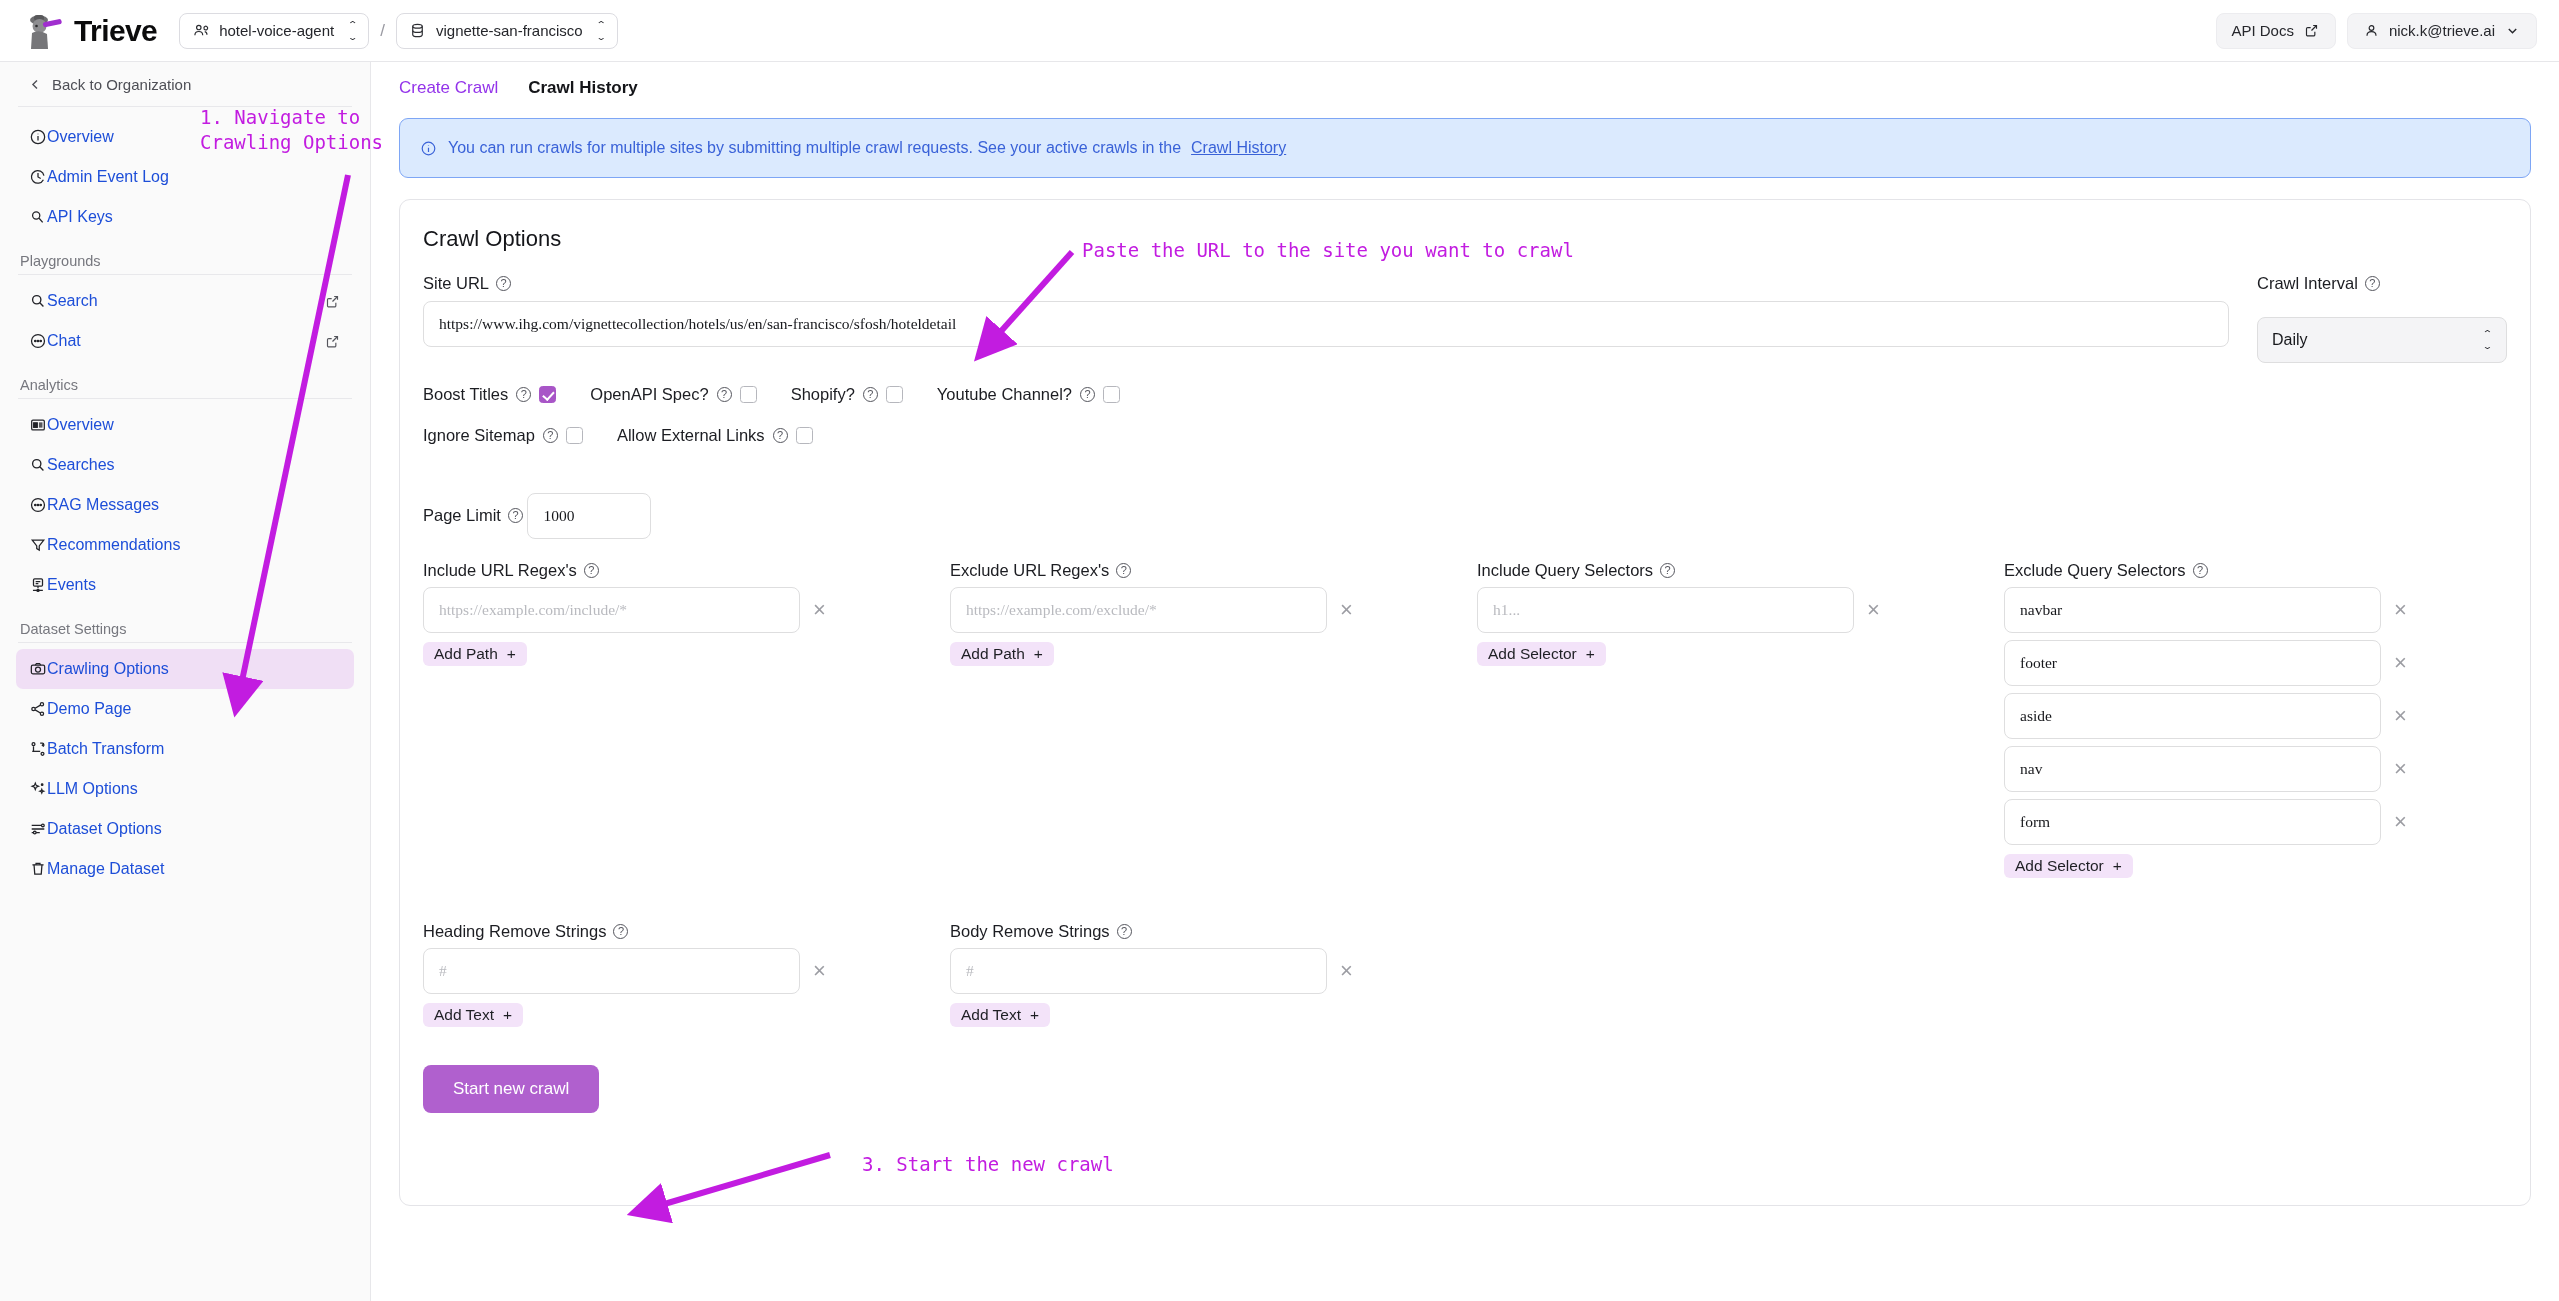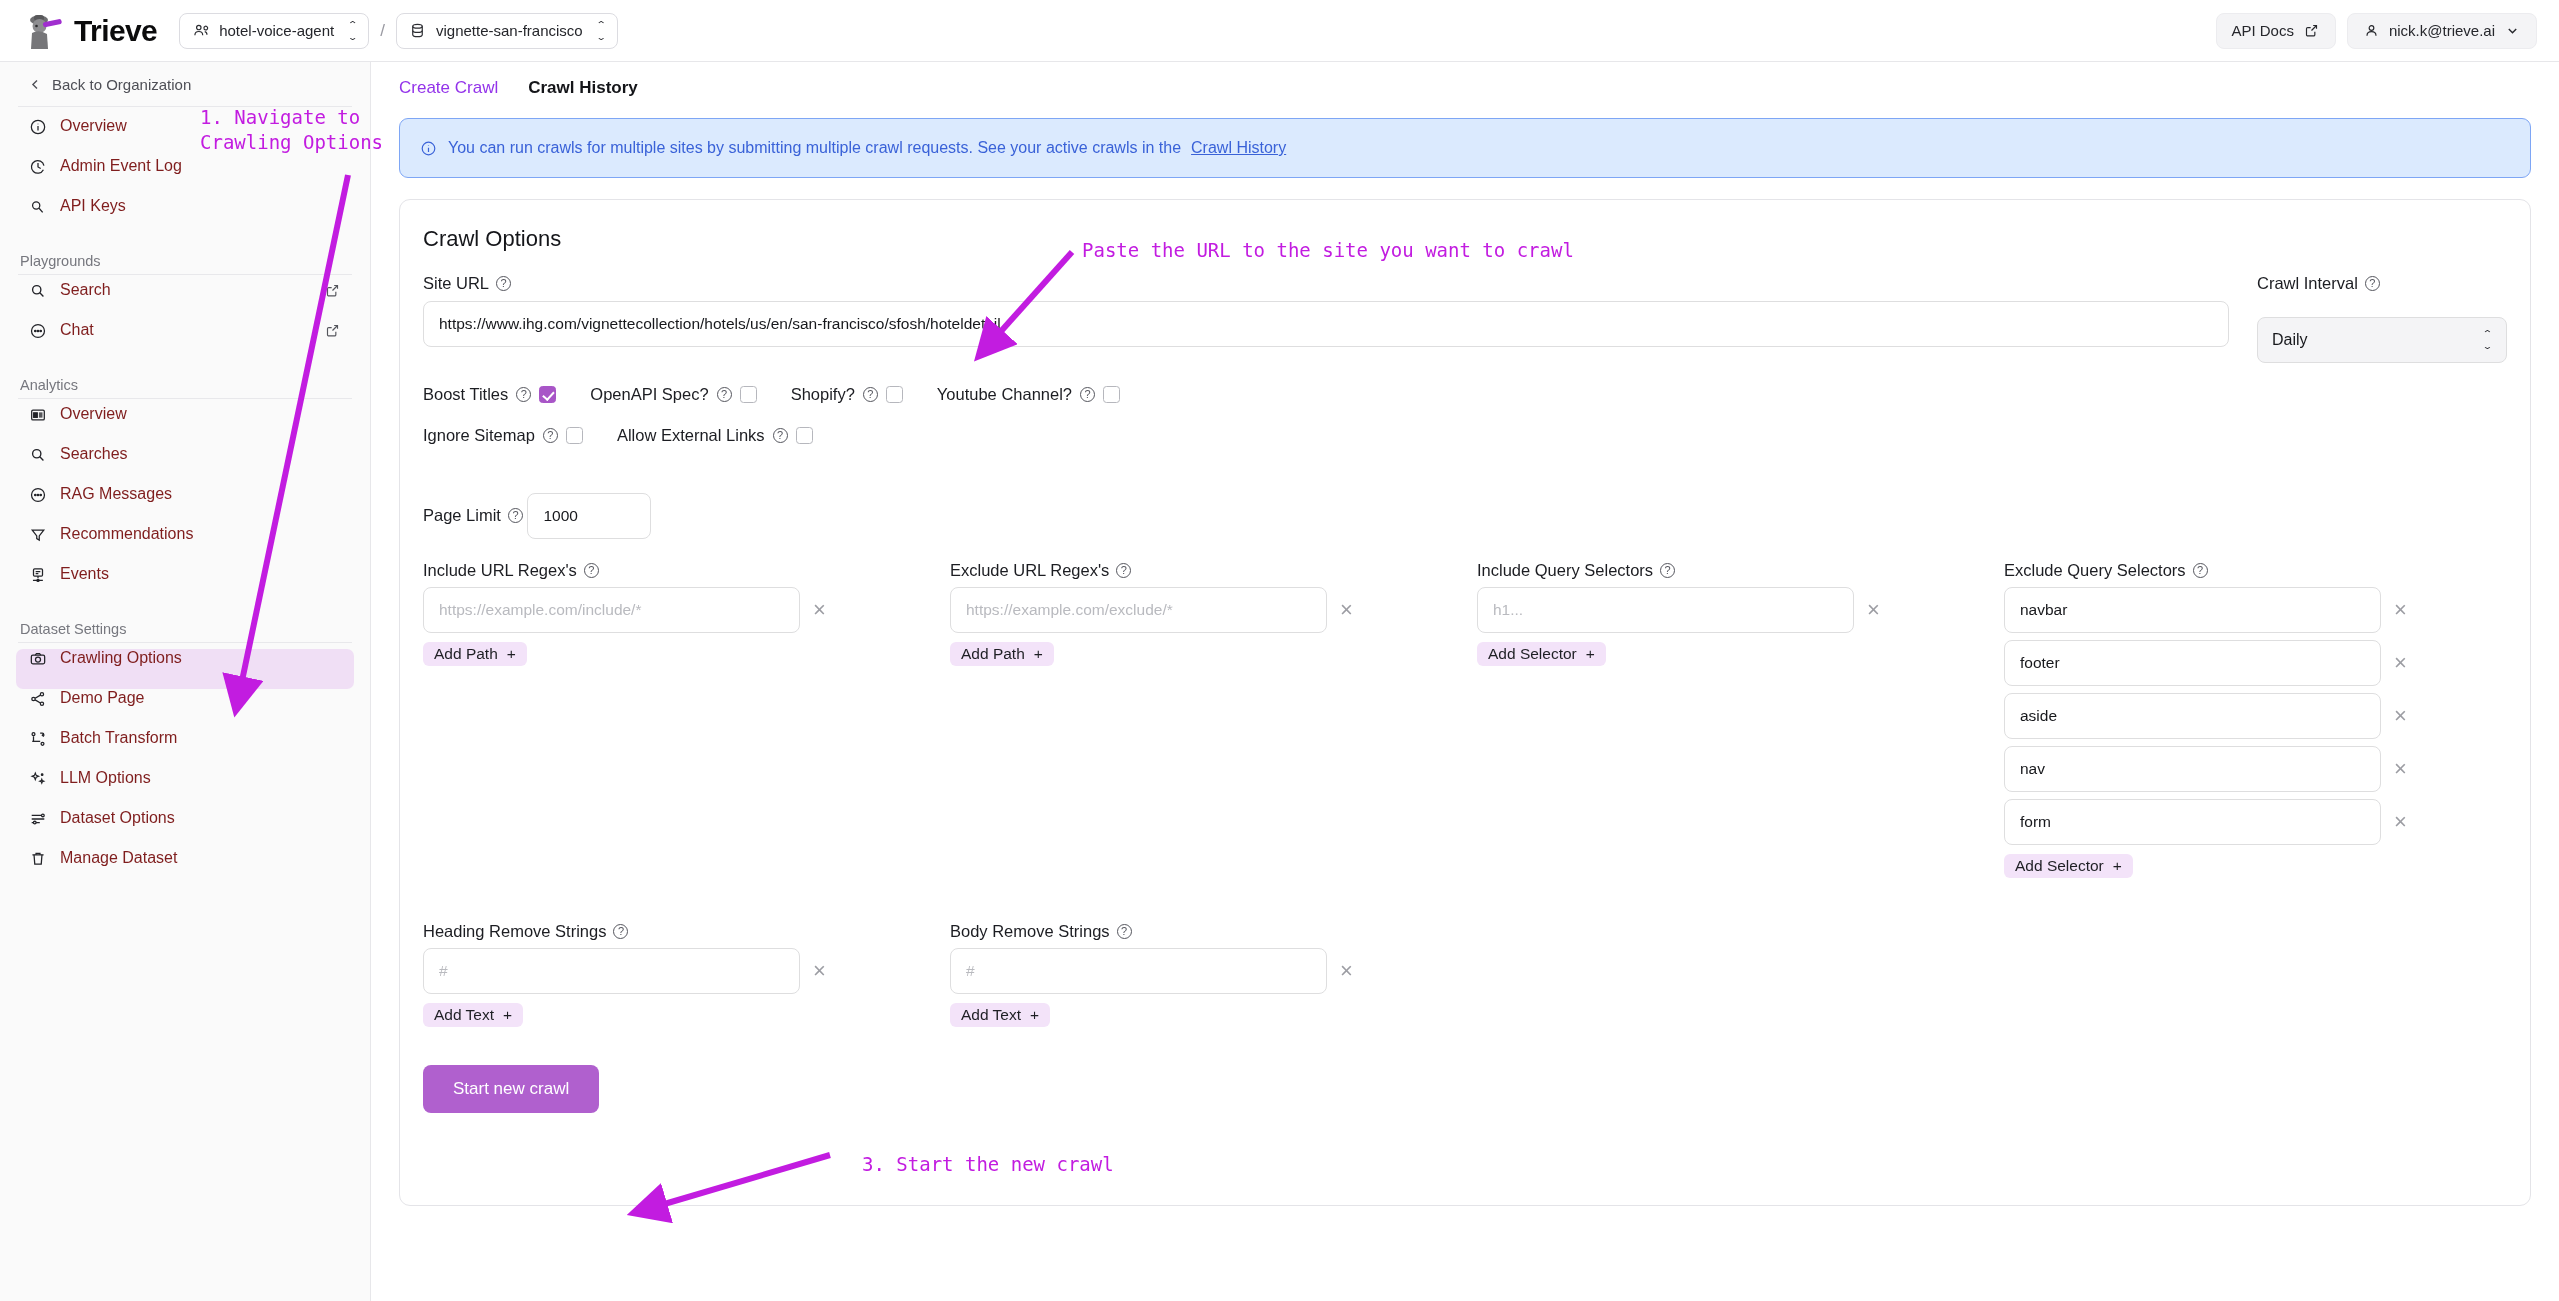--- a/index.html
+++ b/index.html
@@ -42,22 +42,22 @@
     position: absolute; top: 62px; left: 0; width: 371px; height: 1239px;
     background: #fafafa; border-right: 1px solid #e7e7ea; padding: 0 16px;
   }
   .back-row {
     display: flex; align-items: center; gap: 7px; height: 44px;
     font-size: 15px; color: #4e4f56; cursor: pointer; padding-left: 10px;
   }
   .sb-rule { height: 1px; background: #e8e8eb; margin: 0 2px 10px 2px; }
 
   .sb-item {
-    display: flex; gap: 13px; height: 40px;
-    padding: 0 12px; border-radius: 7px; font-size: 16px; color: #7f1d1d;
+    display: flex; align-items: center; gap: 0; height: 40px;
+    padding: 0 12px; border-radius: 7px; font-size: 16px; color: #1d4ed8;
     cursor: pointer; position: relative;
   }
   .sb-item.active { background: #f0dff5; }
   .sb-item .ext { margin-left: auto; color: #54555c; }
   .sb-group {
     font-size: 14.5px; color: #76777e; padding: 0 4px 5px 4px; margin-top: 16px;
   }
   .sb-group-rule { height: 1px; background: #e8e8eb; margin: 0 2px 6px 2px; }
   .ico { width: 19px; height: 19px; display:inline-flex; align-items:center; justify-content:center; color:#222328; flex: 0 0 19px; }
 
@@ -83,21 +83,21 @@
 
   .lbl { font-size: 16.5px; color: #1c1d22; display: inline-flex; align-items: center; gap: 7px; }
   .qmark {
     width: 15px; height: 15px; border-radius: 50%; border: 1.4px solid #55565e;
     font-size: 11px; line-height: 13px; text-align: center; color: #55565e; display:inline-block;
   }
 
   .inp {
     height: 46px; border: 1px solid #dededf; border-radius: 8px;
     background: #fff; font-size: 15.5px; color: #17181c;
-    padding: 0 15px; width: 100%; font-family: Liberation Sans, sans-serif;
+    padding: 0 15px; width: 100%; font-family: Liberation Serif, serif;
   }
   .inp::placeholder { color: #b9babf; }
 
   .row-url { display: flex; gap: 28px; align-items: flex-start; }
   .url-col { flex: 1 1 auto; }
   .interval-col { width: 250px; flex: 0 0 250px; }
   .sel {
     height: 46px; width: 100%; border: 1px solid #dededf; border-radius: 8px;
     background: #f4f4f6; font-size: 16px; color: #17181c; padding: 0 14px;
     display: flex; align-items: center; cursor: pointer;

